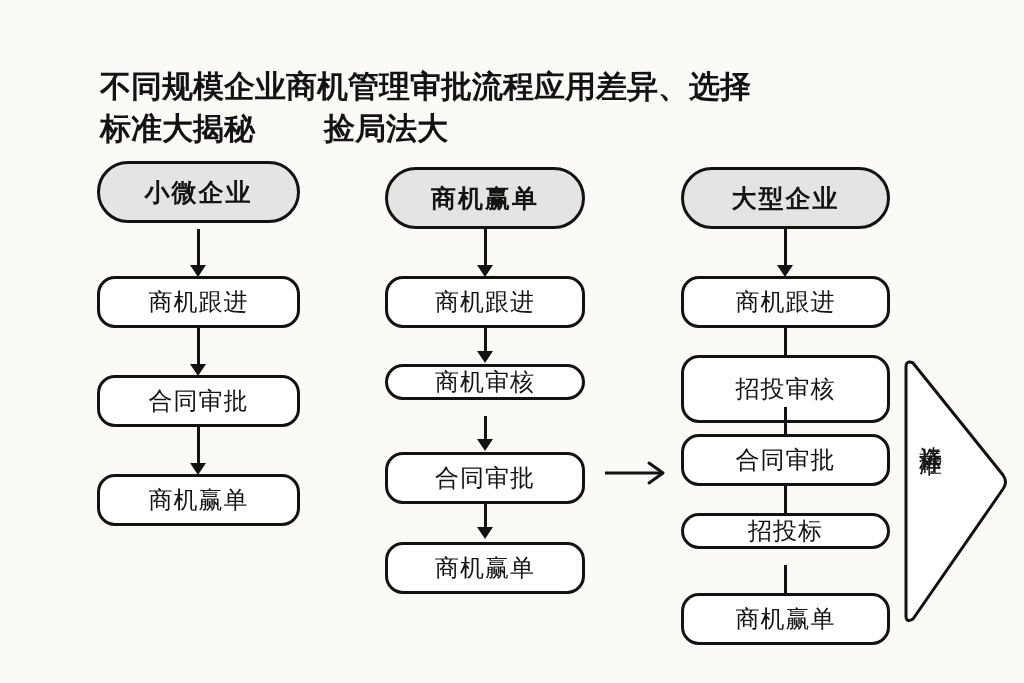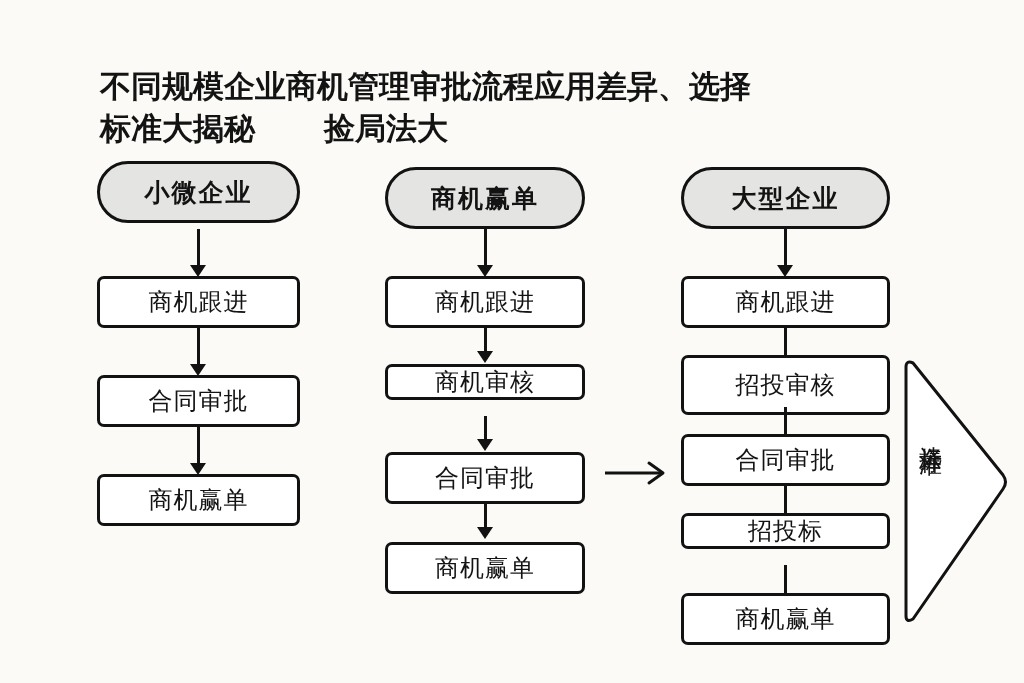--- a/index.html
+++ b/index.html
@@ -40,21 +40,21 @@
     display: block;
     white-space: pre;
   }
 
   
   .node {
     position: absolute;
     box-sizing: border-box;
     background: #ffffff;
     border: 3px solid #121212;
-    border-radius: 7px;
+    border-radius: 18px;
     display: flex;
     align-items: center;
     justify-content: center;
     font-size: 24px;
     line-height: 1;
     color: #131313;
     letter-spacing: 1px;
   }
   .node.header-node {
     background: #e4e4e2;
@@ -155,21 +155,21 @@
 
   <div class="node header-node" style="left:681px; top:167px; width:209px; height:62px;">大型企业</div>
 
   <div class="vline" style="left:784px; top:229px; height:38px;"></div>
   <div class="arrowhead-down" style="left:777px; top:265px;"></div>
 
   <div class="node" style="left:681px; top:276px; width:209px; height:52px;">商机跟进</div>
 
   <div class="vline" style="left:784px; top:328px; height:28px;"></div>
 
-  <div class="node" style="left:681px; top:355px; width:209px; height:60px;">招投审核</div>
+  <div class="node" style="left:681px; top:355px; width:209px; height:68px;">招投审核</div>
 
   <div class="vline" style="left:784px; top:407px; height:28px;"></div>
 
   <div class="node" style="left:681px; top:434px; width:209px; height:52px;">合同审批</div>
 
   <div class="vline" style="left:784px; top:486px; height:28px;"></div>
 
   <div class="node" style="left:681px; top:513px; width:209px; height:36px;">招投标</div>
 
   <div class="vline" style="left:784px; top:565px; height:28px;"></div>

